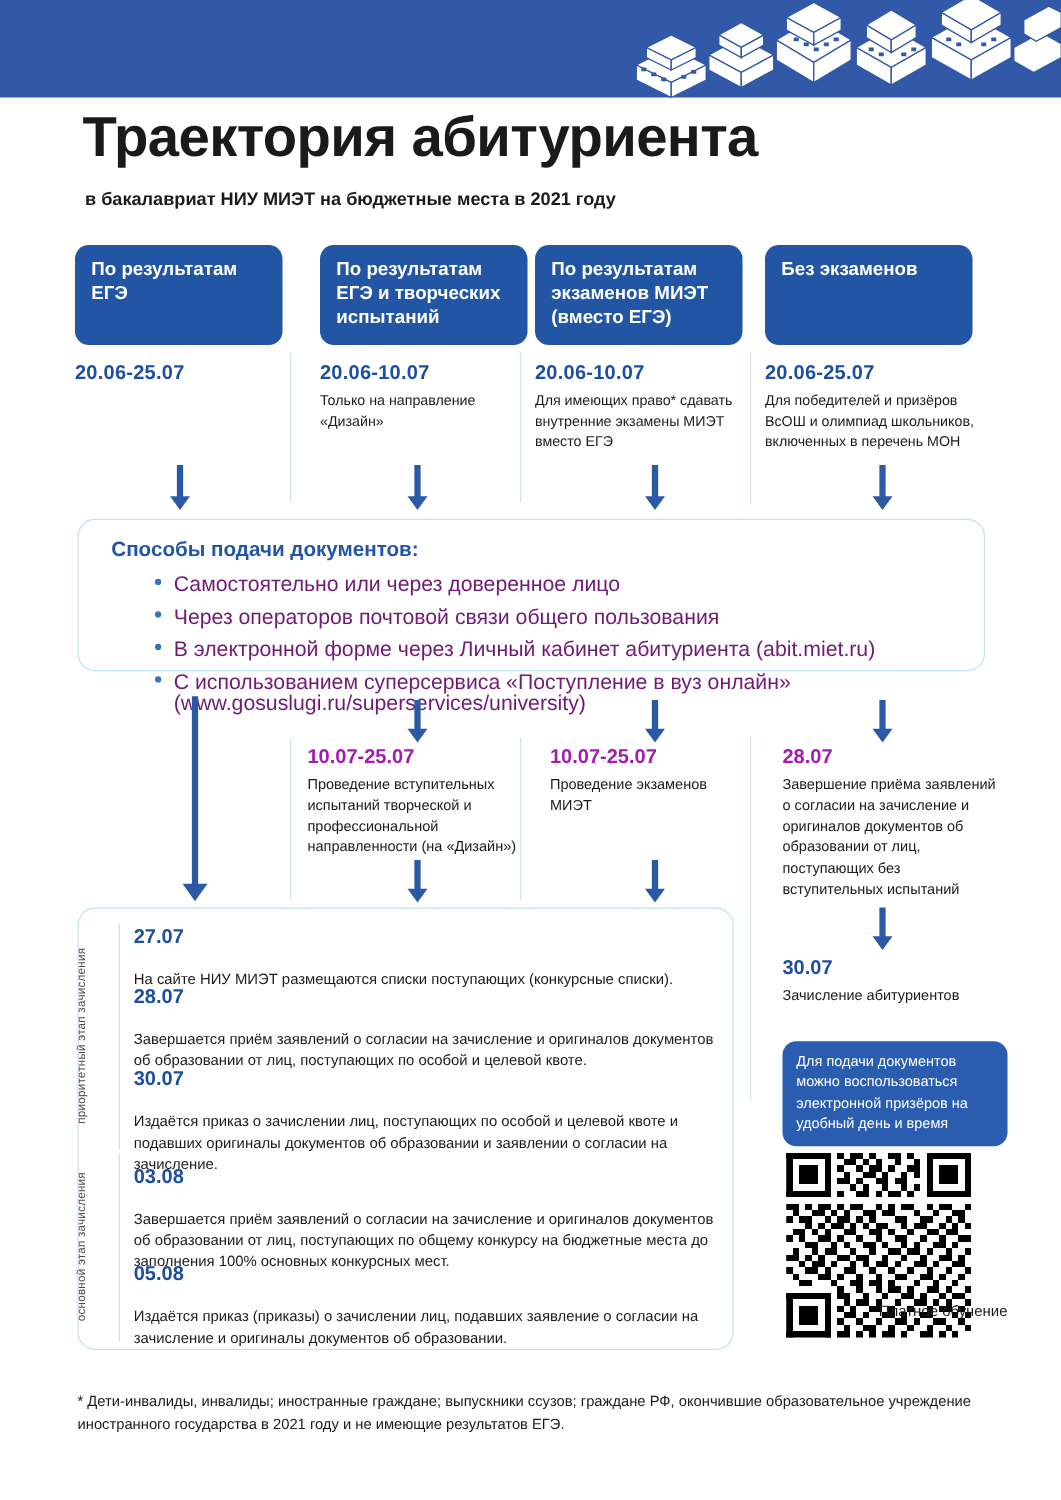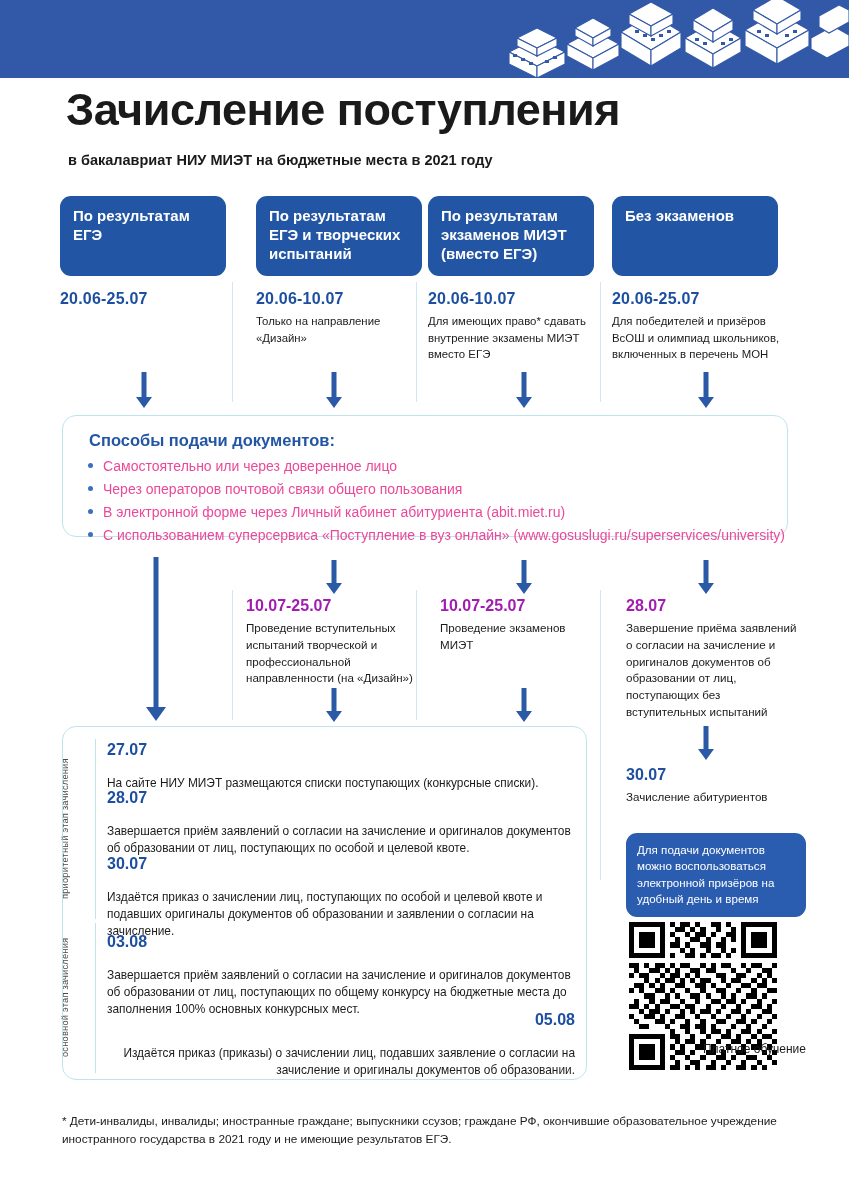--- a/index.html
+++ b/index.html
@@ -89,22 +89,22 @@
     position:absolute;left:62px;top:415px;width:726px;height:122px;
     border:1.4px solid #bfe3ef;border-radius:14px;box-sizing:border-box;
     background:#fff;
   }
   .methods h3{
     margin:0;padding:15px 0 0 26px;
     font-size:16.5px;font-weight:bold;color:#2255a4;
   }
   .methods ul{margin:9px 0 0 0;padding:0 0 0 40px;list-style:none;}
   .methods li{
-    position:relative;font-size:14px;line-height:1.0;
-    margin-bottom:9px;color:#ec4899;
+    position:relative;font-size:17px;line-height:1.0;
+    margin-bottom:9px;color:#701a75;margin-left:36px;
   }
   .methods li .dot{
     position:absolute;left:-15px;top:4px;width:5px;height:5px;
     border-radius:50%;background:#3a6fc4;
   }
 
   
   .mid{position:absolute;left:0;top:555px;width:849px;height:170px;}
   .midcol{position:absolute;top:0;}
   .midcol .d{font-size:16px;font-weight:bold;color:#a21caf;}
@@ -223,21 +223,21 @@
         <rect x="232" y="56" width="4" height="3"></rect>
           <rect x="240" y="52" width="4" height="3"></rect>
         <rect x="268" y="44" width="4" height="3"></rect>
           <rect x="276" y="48" width="4" height="3"></rect>
         <rect x="296" y="48" width="4" height="3"></rect>
           <rect x="304" y="44" width="4" height="3"></rect>
       </g>
     </svg>
   </div>
 
-  <div class="title">Зачисление поступления</div>
+  <div class="title">Траектория абитуриента</div>
   <div class="subtitle">в бакалавриат НИУ МИЭТ на бюджетные места в 2021 году</div>
 
   <div class="cols">
     <div class="vsep s1"></div>
     <div class="vsep s2"></div>
     <div class="vsep s3"></div>
 
     <div class="col c0">
       <div class="chip">По результатам ЕГЭ</div>
       <div class="coldate">20.06-25.07</div>
@@ -606,21 +606,21 @@
       <div class="t">Завершается приём заявлений о согласии на зачисление и оригиналов документов об образовании от лиц, поступающих по особой и целевой квоте.</div>
     </div>
     <div class="eitem" style="top:128px;">
       <div class="d">30.07</div>
       <div class="t">Издаётся приказ о зачислении лиц, поступающих  по особой и целевой квоте и подавших оригиналы документов об образовании и заявлении о согласии на зачисление.</div>
     </div>
     <div class="eitem" style="top:206px;">
       <div class="d">03.08</div>
       <div class="t">Завершается приём заявлений о согласии на зачисление  и оригиналов документов об образовании от лиц, поступающих по общему конкурсу на бюджетные места до заполнения 100% основных конкурсных мест.</div>
     </div>
-    <div class="eitem" style="top:284px;text-align:right;">
+    <div class="eitem" style="top:284px;">
       <div class="d">05.08</div>
       <div class="t">Издаётся приказ (приказы) о зачислении лиц, подавших заявление о согласии на зачисление и оригиналы документов об образовании.</div>
     </div>
   </div>
 
   <div class="footnote">* Дети-инвалиды, инвалиды; иностранные граждане; выпускники ссузов; граждане РФ, окончившие образовательное учреждение иностранного государства в 2021 году и не имеющие результатов ЕГЭ.</div>
 
 </div>
 
 </body></html>

